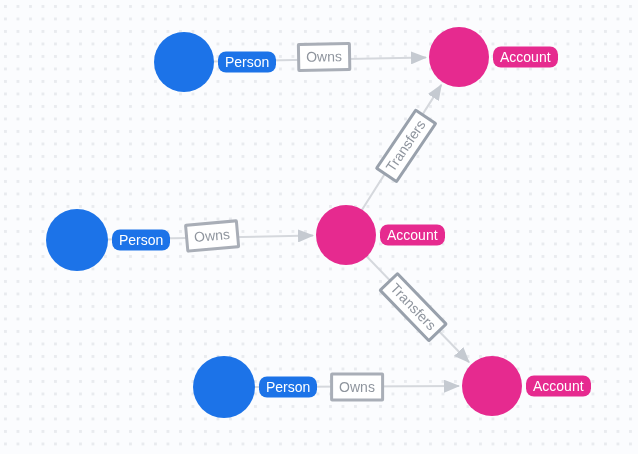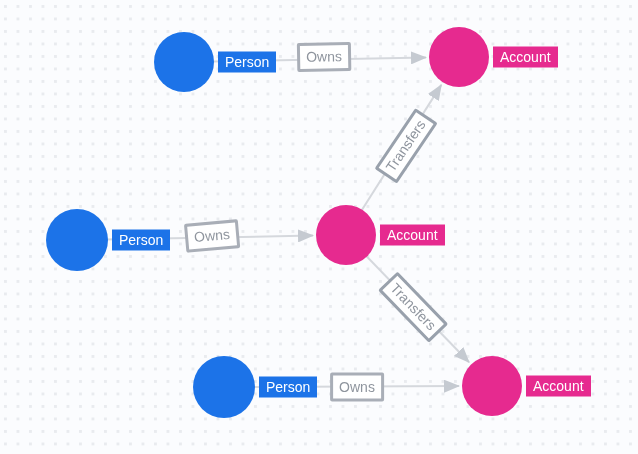--- a/index.html
+++ b/index.html
@@ -42,21 +42,21 @@
   .node.person{background:var(--person);}
   .node.account{background:var(--account);}
   .node-pill{
     position:absolute;
     transform:translateY(-50%);
     color:#fff;
     font-size:14px;
     font-weight:500;
     line-height:17px;
     padding:2px 7px;
-    border-radius:0;
+    border-radius:8px;
     white-space:nowrap;
     cursor:pointer;
   }
   .node-pill.person{background:var(--person);}
   .node-pill.account{background:var(--account);text-align:right;}
   .edge-label{
     position:absolute;
     background:#fff;
     color:var(--edge-text);
     font-size:14px;

